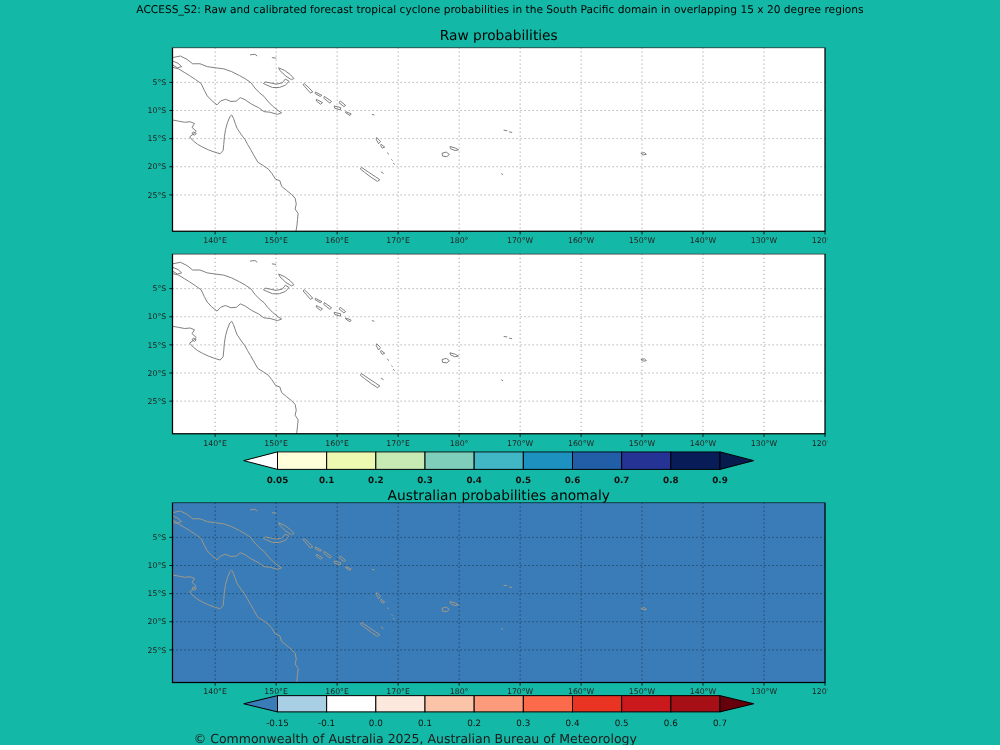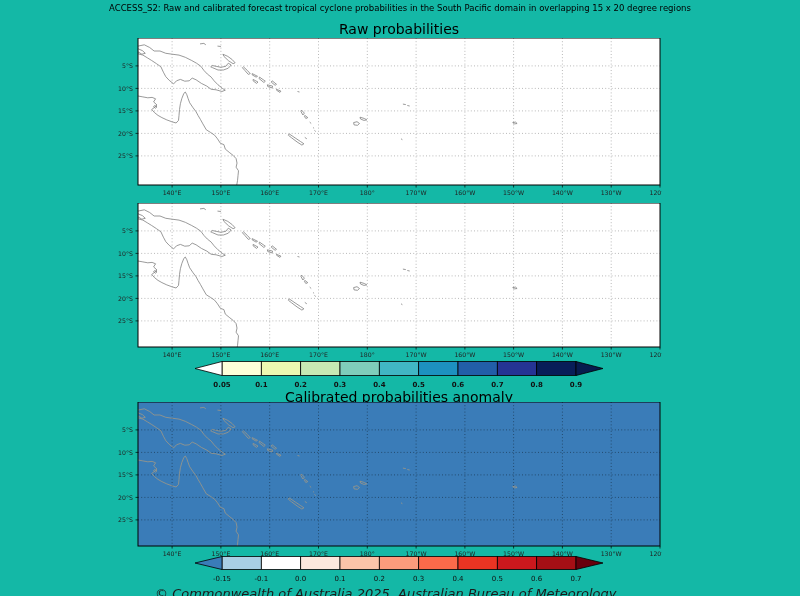--- a/index.html
+++ b/index.html
@@ -1,21 +1,21 @@
 <!DOCTYPE html>
 <html><head>
 <meta charset="utf-8">
 <style>
   html,body{margin:0;padding:0;background:#ffffff;}
   #page{position:relative;width:800px;height:596px;background:#14b8a6;
         font-family:"DejaVu Sans","Liberation Sans",sans-serif;color:#000;overflow:hidden;}
   .main-title{position:absolute;left:0;width:800px;text-align:center;font-size:8.5px;line-height:10px;color:#000;}
-  .panel-title{position:absolute;left:138px;width:522px;text-align:center;font-size:14px;line-height:10px;color:#000;}
+  .panel-title{position:absolute;left:138px;width:522px;text-align:center;font-size:11px;line-height:10px;color:#000;}
   .mount{position:absolute;}
-  .footer{position:absolute;left:155px;top:586px;font-size:13px;color:#1a1a1a;font-style:italic;}
+  .footer{position:absolute;left:155px;top:586px;font-size:10px;color:#1a1a1a;}
   svg text{font-family:"DejaVu Sans","Liberation Sans",sans-serif;}
 </style>
 </head>
 <body>
 
 <div id="page">
   <div class="main-title" style="top:3px">ACCESS_S2: Raw and calibrated forecast tropical cyclone probabilities in the South Pacific domain in overlapping 15 x 20 degree regions</div>
 
   <div class="panel-title" style="top:24px">Raw probabilities</div>
   <div id="map0" class="mount" style="left: 114px; top: 38px; width: 548px; height: 163px;"><svg viewBox="-24 0 548 163" width="548" height="163">
@@ -231,21 +231,21 @@
           <text x="146.00" y="25.5" text-anchor="middle" font-size="7px" fill="#111">0.3</text>
           <text x="185.33" y="25.5" text-anchor="middle" font-size="7px" fill="#111">0.4</text>
           <text x="224.67" y="25.5" text-anchor="middle" font-size="7px" fill="#111">0.5</text>
           <text x="264.00" y="25.5" text-anchor="middle" font-size="7px" fill="#111">0.6</text>
           <text x="303.33" y="25.5" text-anchor="middle" font-size="7px" fill="#111">0.7</text>
           <text x="342.67" y="25.5" text-anchor="middle" font-size="7px" fill="#111">0.8</text>
           <text x="382.00" y="25.5" text-anchor="middle" font-size="7px" fill="#111">0.9</text>
         </g>
       </svg></div>
 
-  <div class="panel-title" style="top:392px">Calibrated probabilities anomaly</div>
+  <div class="panel-title" style="top:392px">Australian probabilities anomaly</div>
   <div id="map2" class="mount" style="left: 114px; top: 402px; width: 548px; height: 160px;"><svg viewBox="-24 0 548 160" width="548" height="160">
         <defs>
           <clipPath id="clip-map2">
             <rect x="0" y="0" width="522" height="144"></rect>
           </clipPath>
         </defs>
         <rect x="0" y="0" width="522" height="144" fill="#3a7cb8"></rect>
         <g stroke="#000" stroke-width="0.8" stroke-dasharray="1 2.2" opacity="0.5">
           <line x1="34.1" y1="0" x2="34.1" y2="144"></line>
           <line x1="82.9" y1="0" x2="82.9" y2="144"></line>

